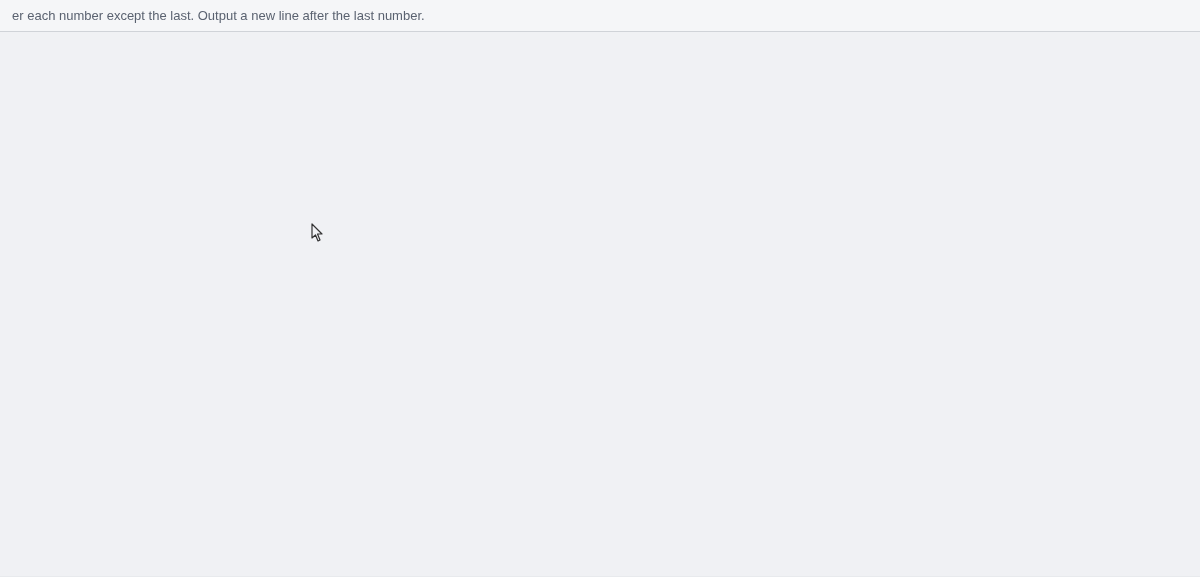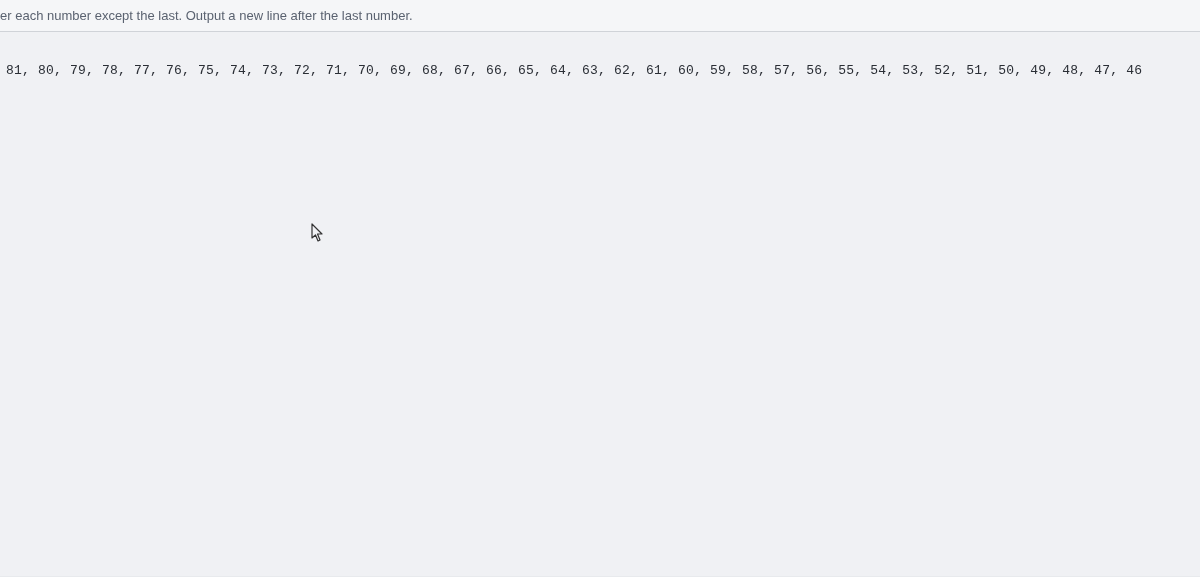--- a/index.html
+++ b/index.html
@@ -11,21 +11,21 @@
       width: 1200px;
       height: 577px;
       background: #e8eaed;
       font-family: -apple-system, BlinkMacSystemFont, "Segoe UI", Arial, sans-serif;
       overflow: hidden;
       position: relative;
     }
     .header-strip {
       background: #f5f6f8;
       border-bottom: 1px solid #d0d3d8;
-      padding: 8px 0 8px 0;
+      padding: 8px 0 8px 12px;
       font-size: 13px;
       color: #5a6270;
     }
     .output-area {
       background: #f0f1f4;
       padding: 28px 0 0 6px;
       font-family: "Consolas", "Menlo", "Courier New", monospace;
       font-size: 13px;
       color: #2a2e35;
       line-height: 1.7;
@@ -56,20 +56,17 @@
     }
   </style>
 </head>
 <body>
 
 <div class="header-strip">
   <span>er each number except the last. Output a new line after the last number.</span>
 </div>
 
 <div class="output-area">
-  <div class="output-line">
-    <span> 81, 80, 79, 78, 77, 76, 75, 74, 73, 72, 71, 70, 69, 68, 67, 66, 65, 64, 63, 62, 61, 60, 59, 58, 57, 56, 55, 54, 53, 52, 51, 50, 49, 48, 47, 46</span>
-  </div>
 </div>
 
 <svg class="cursor-icon" viewBox="0 0 16 20">
   <path d="M 2 1 L 2 15 L 5.5 12 L 8 18 L 10 17 L 7.5 11 L 12 11 Z" fill="none" stroke="#333" stroke-width="1.2" stroke-linejoin="round"></path>
 </svg>
 
 </body></html>

